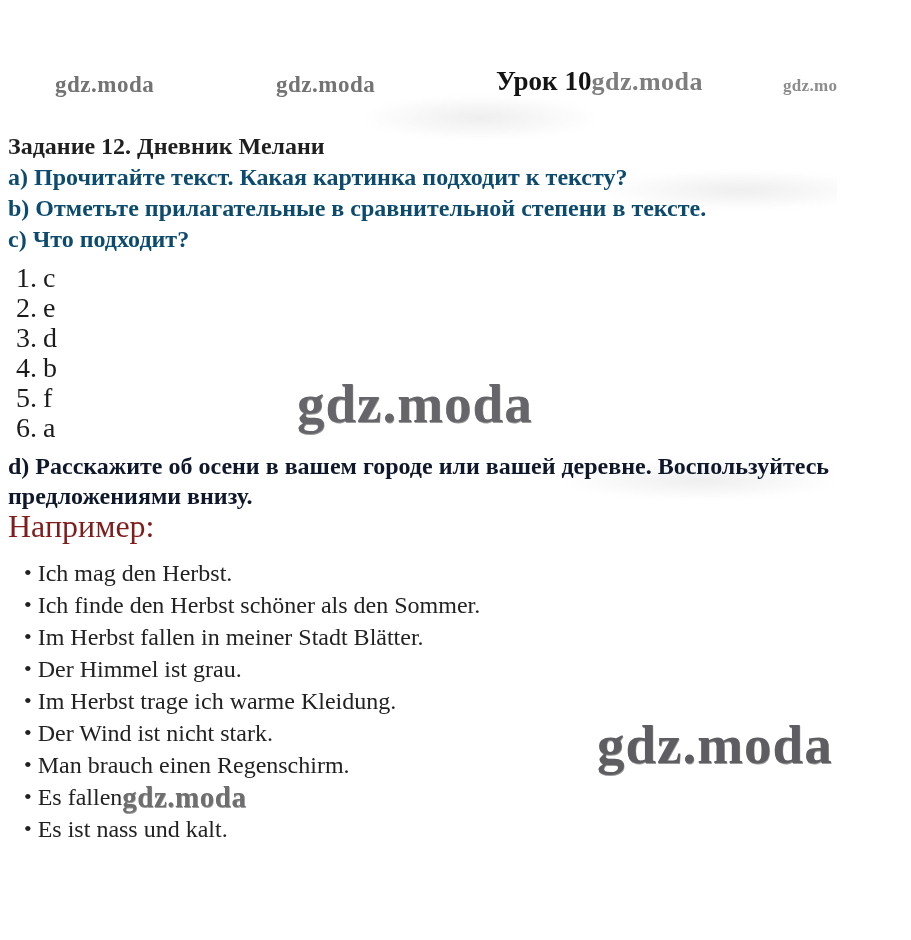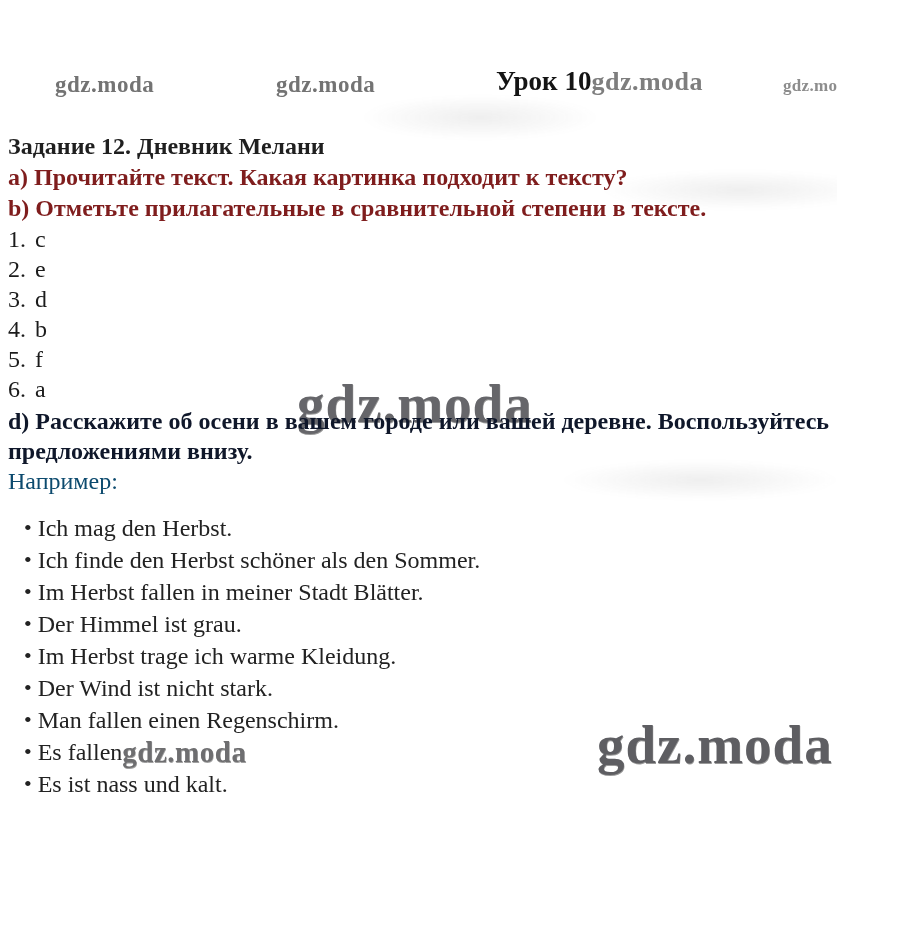--- a/index.html
+++ b/index.html
@@ -62,41 +62,41 @@
   .task-heading {
     font-size: 24px;
     font-weight: bold;
     line-height: 31px;
     color: #1f1f1f;
   }
   .part-line {
     font-size: 24px;
     font-weight: bold;
     line-height: 31px;
-    color: #7f1d1d;
+    color: #0c4a6e;
   }
   .answers {
     list-style: none;
-    margin: 0;
+    margin: 8px;
     padding: 0;
-    font-size: 24px;
+    font-size: 28px;
   }
   .answers li { line-height: 30px; }
   .answers .num { display: inline-block; min-width: 27px; }
   .part-d {
     font-size: 24px;
     font-weight: bold;
     line-height: 30px;
     margin-top: 2px;
     color: #0f172a;
   }
   .example-label {
-    font-size: 24px;
+    font-size: 32px;
     line-height: 30px;
-    color: #0c4a6e;
+    color: #7f1d1d;
   }
   .bullets {
     list-style: none;
     margin: 16px;
     padding: 0;
     font-size: 24px;
     color: #222222;
   }
   .bullets li { line-height: 32px; }
   .bullet-dot {
@@ -138,20 +138,21 @@
   <div class="wm-big wm-mid">gdz.moda</div>
 
   <div class="wm-big wm-bottom">gdz.moda</div>
 
   <div class="content">
 
     <div class="task-heading">Задание 12. Дневник Мелани</div>
 
     <div class="part-line">a) Прочитайте текст. Какая картинка подходит к тексту?</div>
     <div class="part-line">b) Отметьте прилагательные в сравнительной степени в тексте.</div>
+    <div class="part-line">c) Что подходит?</div>
 
     <ol class="answers">
       <li><span class="num">1.</span><span>c</span></li>
       <li><span class="num">2.</span><span>e</span></li>
       <li><span class="num">3.</span><span>d</span></li>
       <li><span class="num">4.</span><span>b</span></li>
       <li><span class="num">5.</span><span>f</span></li>
       <li><span class="num">6.</span><span>a</span></li>
     </ol>
 
@@ -159,19 +160,19 @@
 
     <div class="example-label">Например:</div>
 
     <ul class="bullets">
       <li><span class="bullet-dot">•</span><span>Ich mag den Herbst.</span></li>
       <li><span class="bullet-dot">•</span><span>Ich finde den Herbst schöner als den Sommer.</span></li>
       <li><span class="bullet-dot">•</span><span>Im Herbst fallen in meiner Stadt Blätter.</span></li>
       <li><span class="bullet-dot">•</span><span>Der Himmel ist grau.</span></li>
       <li><span class="bullet-dot">•</span><span>Im Herbst trage ich warme Kleidung.</span></li>
       <li><span class="bullet-dot">•</span><span>Der Wind ist nicht stark.</span></li>
-      <li><span class="bullet-dot">•</span><span>Man fallen einen Regenschirm.</span></li>
+      <li><span class="bullet-dot">•</span><span>Man brauch einen Regenschirm.</span></li>
       <li><span class="bullet-dot">•</span><span>Es fallen</span><span class="wm-inline">gdz.moda</span></li>
       <li><span class="bullet-dot">•</span><span>Es ist nass und kalt.</span></li>
     </ul>
 
   </div>
 </div>
 
 </body></html>

